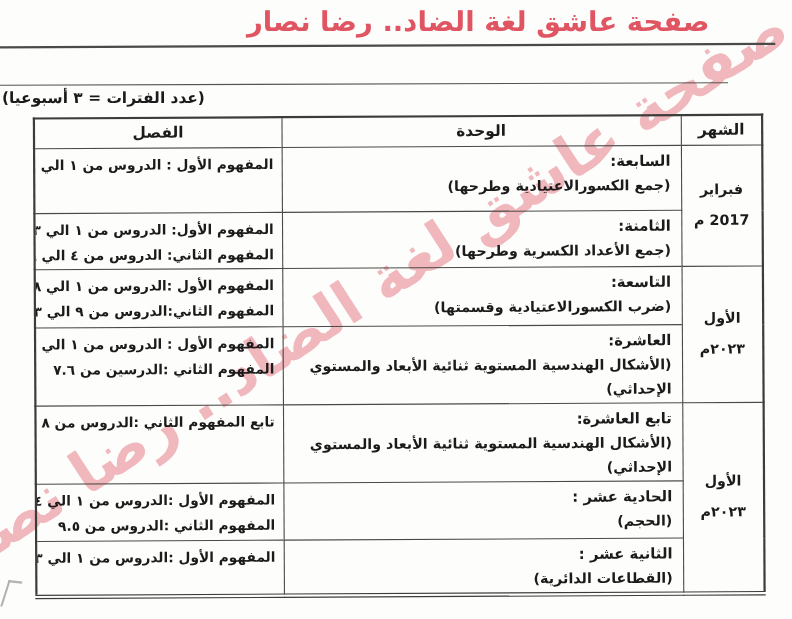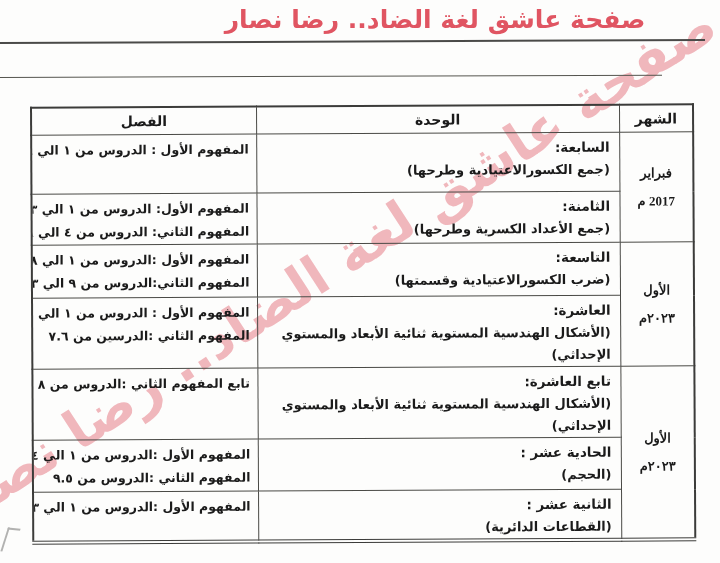--- a/index.html
+++ b/index.html
@@ -58,21 +58,21 @@
   }
   tr.r1 td{height:55px;}
   tr.r2 td{height:47px;}
   tr.r3 td{height:49px;}
   tr.r4 td{height:47px;}
   tr.r5 td{height:53px;}
   tr.r6 td{height:48px;}
   tr.r7 td{height:43px;}
   td.month{
     vertical-align:middle;text-align:center;
-    font-size:13px;font-weight:bold;line-height:2.1;font-family:Liberation Serif, serif;
+    font-size:13px;font-weight:bold;line-height:2.1;
   }
   td.unit{padding:3px 9px 0 4px;}
   .unit-title{font-size:13.5px;font-weight:bold;line-height:1.7;}
   .unit-desc{font-size:13px;font-weight:bold;line-height:1.7;}
   td.lessons{padding:3px 7px 0 2px;}
   .lesson-line{font-size:12.5px;font-weight:bold;line-height:1.85;white-space:nowrap;}
   
   .corner-mark{
     position:absolute;left:4px;top:528px;width:11px;height:22px;
     border-left:2px solid #9a9a98;border-top:2px solid #9a9a98;
@@ -83,20 +83,21 @@
 <body>
 
 <div class="page">
 
   <div class="watermark">صفحة عاشق لغة الضاد.. رضا نصار</div>
 
   <div class="page-title">صفحة عاشق لغة الضاد.. رضا نصار</div>
   <div class="title-rule"></div>
 
   <div class="hdr-rule"></div>
+  <div class="hdr-line2">(عدد الفترات = ٣ أسبوعيا)</div>
 
   <div class="tbl-wrap">
     <table dir="rtl">
       <colgroup>
         <col class="c-month">
           <col class="c-unit">
           <col class="c-lessons">
       </colgroup>
       <thead>
         <tr>

